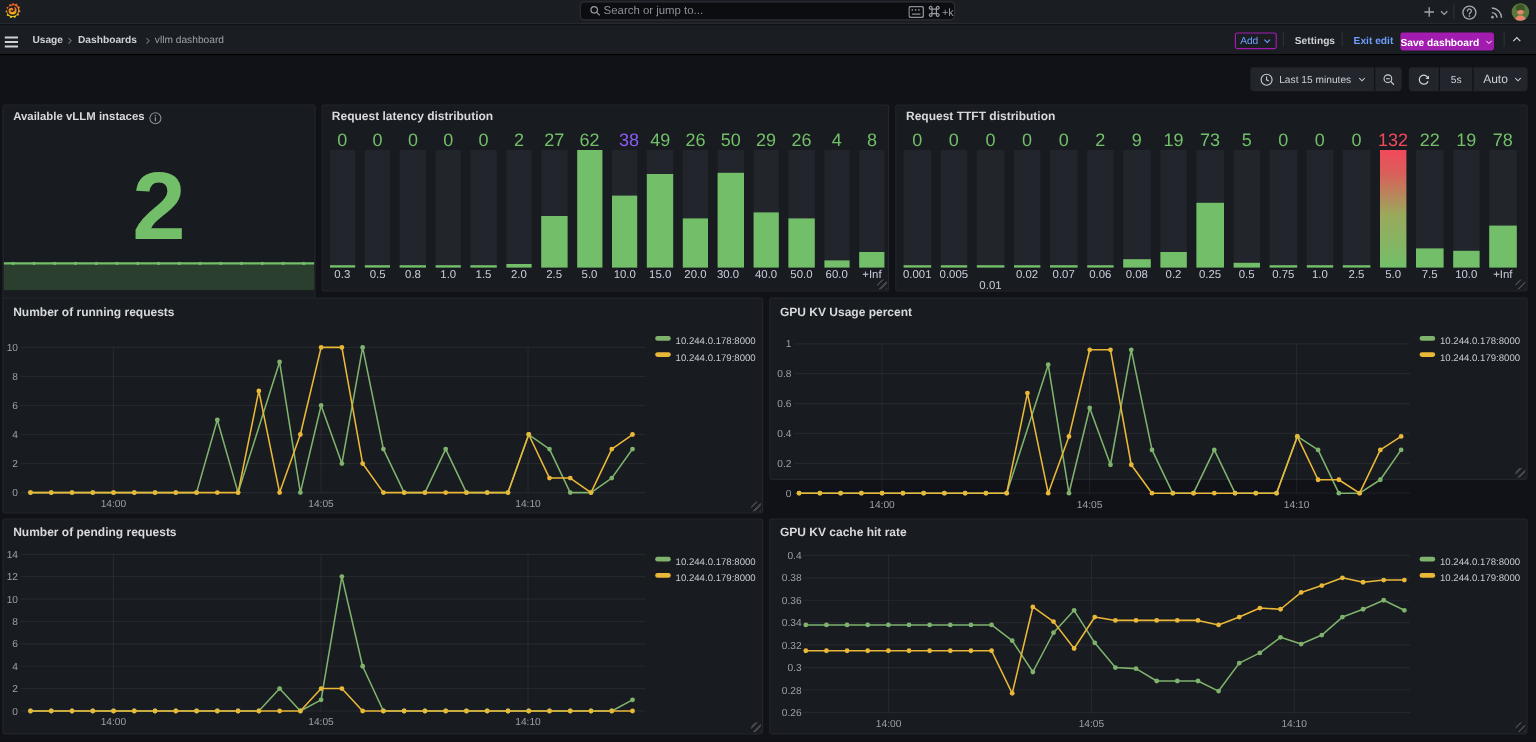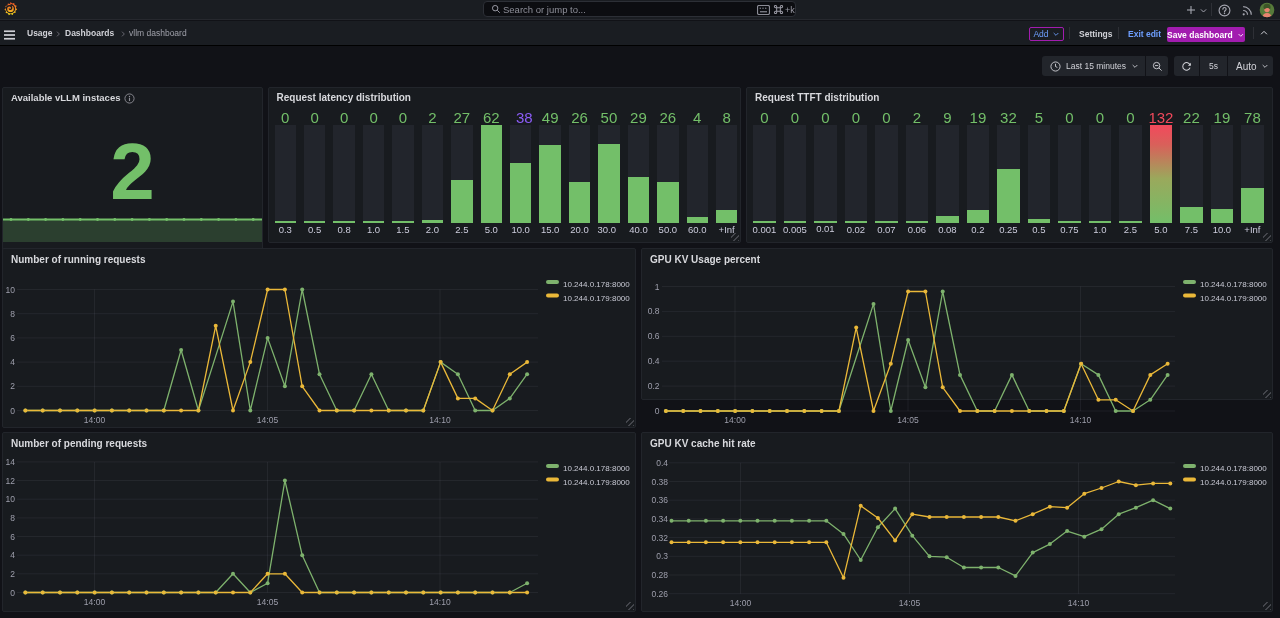--- a/index.html
+++ b/index.html
@@ -236,42 +236,42 @@
     <div class="track" style="left:6.1px;top:36.5px;width:22.6px;height:98.5px"></div>
     <div class="bar" style="left:6.1px;top:133.0px;width:22.6px;height:2.0px;background:#73BF69"></div>
     <div class="blab" style="left:-7.9px;top:135.5px;width:50.6px">0.001</div>
     <div class="bval" style="left:22.6px;top:21.5px;width:50.6px;color:#73BF69;line-height:15px">0</div>
     <div class="track" style="left:36.6px;top:36.5px;width:22.6px;height:98.5px"></div>
     <div class="bar" style="left:36.6px;top:133.0px;width:22.6px;height:2.0px;background:#73BF69"></div>
     <div class="blab" style="left:22.6px;top:135.5px;width:50.6px">0.005</div>
     <div class="bval" style="left:53.1px;top:21.5px;width:50.6px;color:#73BF69;line-height:15px">0</div>
     <div class="track" style="left:67.1px;top:36.5px;width:22.6px;height:98.5px"></div>
     <div class="bar" style="left:67.1px;top:133.0px;width:22.6px;height:2.0px;background:#73BF69"></div>
-    <div class="blab" style="left:53.1px;top:135px;width:50.6px">0.01</div>
+    <div class="blab" style="left:53.1px;top:145px;width:50.6px">0.01</div>
     <div class="bval" style="left:83.6px;top:21.5px;width:50.6px;color:#73BF69;line-height:15px">0</div>
     <div class="track" style="left:97.6px;top:36.5px;width:22.6px;height:98.5px"></div>
     <div class="bar" style="left:97.6px;top:133.0px;width:22.6px;height:2.0px;background:#73BF69"></div>
     <div class="blab" style="left:83.6px;top:135.5px;width:50.6px">0.02</div>
     <div class="bval" style="left:114.1px;top:21.5px;width:50.6px;color:#73BF69;line-height:15px">0</div>
     <div class="track" style="left:128.1px;top:36.5px;width:22.6px;height:98.5px"></div>
     <div class="bar" style="left:128.1px;top:133.0px;width:22.6px;height:2.0px;background:#73BF69"></div>
     <div class="blab" style="left:114.1px;top:135.5px;width:50.6px">0.07</div>
     <div class="bval" style="left:144.6px;top:21.5px;width:50.6px;color:#73BF69;line-height:15px">2</div>
     <div class="track" style="left:158.6px;top:36.5px;width:22.6px;height:98.5px"></div>
     <div class="bar" style="left:158.6px;top:133.0px;width:22.6px;height:2.0px;background:#73BF69"></div>
     <div class="blab" style="left:144.6px;top:135.5px;width:50.6px">0.06</div>
     <div class="bval" style="left:175.1px;top:21.5px;width:50.6px;color:#73BF69;line-height:15px">9</div>
     <div class="track" style="left:189.1px;top:36.5px;width:22.6px;height:98.5px"></div>
     <div class="bar" style="left:189.1px;top:128.3px;width:22.6px;height:6.7px;background:#73BF69"></div>
     <div class="blab" style="left:175.1px;top:135.5px;width:50.6px">0.08</div>
     <div class="bval" style="left:205.6px;top:21.5px;width:50.6px;color:#73BF69;line-height:15px">19</div>
     <div class="track" style="left:219.6px;top:36.5px;width:22.6px;height:98.5px"></div>
     <div class="bar" style="left:219.6px;top:121.6px;width:22.6px;height:13.4px;background:#73BF69"></div>
     <div class="blab" style="left:205.6px;top:135.5px;width:50.6px">0.2</div>
-    <div class="bval" style="left:236.1px;top:21.5px;width:50.6px;color:#73BF69;line-height:15px">32</div>
+    <div class="bval" style="left:236.1px;top:21.5px;width:50.6px;color:#73BF69;line-height:15px">73</div>
     <div class="track" style="left:250.1px;top:36.5px;width:22.6px;height:98.5px"></div>
     <div class="bar" style="left:250.1px;top:80.5px;width:22.6px;height:54.5px;background:#73BF69"></div>
     <div class="blab" style="left:236.1px;top:135.5px;width:50.6px">0.25</div>
     <div class="bval" style="left:266.6px;top:21.5px;width:50.6px;color:#73BF69;line-height:15px">5</div>
     <div class="track" style="left:280.6px;top:36.5px;width:22.6px;height:98.5px"></div>
     <div class="bar" style="left:280.6px;top:131.3px;width:22.6px;height:3.7px;background:#73BF69"></div>
     <div class="blab" style="left:266.6px;top:135.5px;width:50.6px">0.5</div>
     <div class="bval" style="left:297.1px;top:21.5px;width:50.6px;color:#73BF69;line-height:15px">0</div>
     <div class="track" style="left:311.1px;top:36.5px;width:22.6px;height:98.5px"></div>
     <div class="bar" style="left:311.1px;top:133.0px;width:22.6px;height:2.0px;background:#73BF69"></div>

